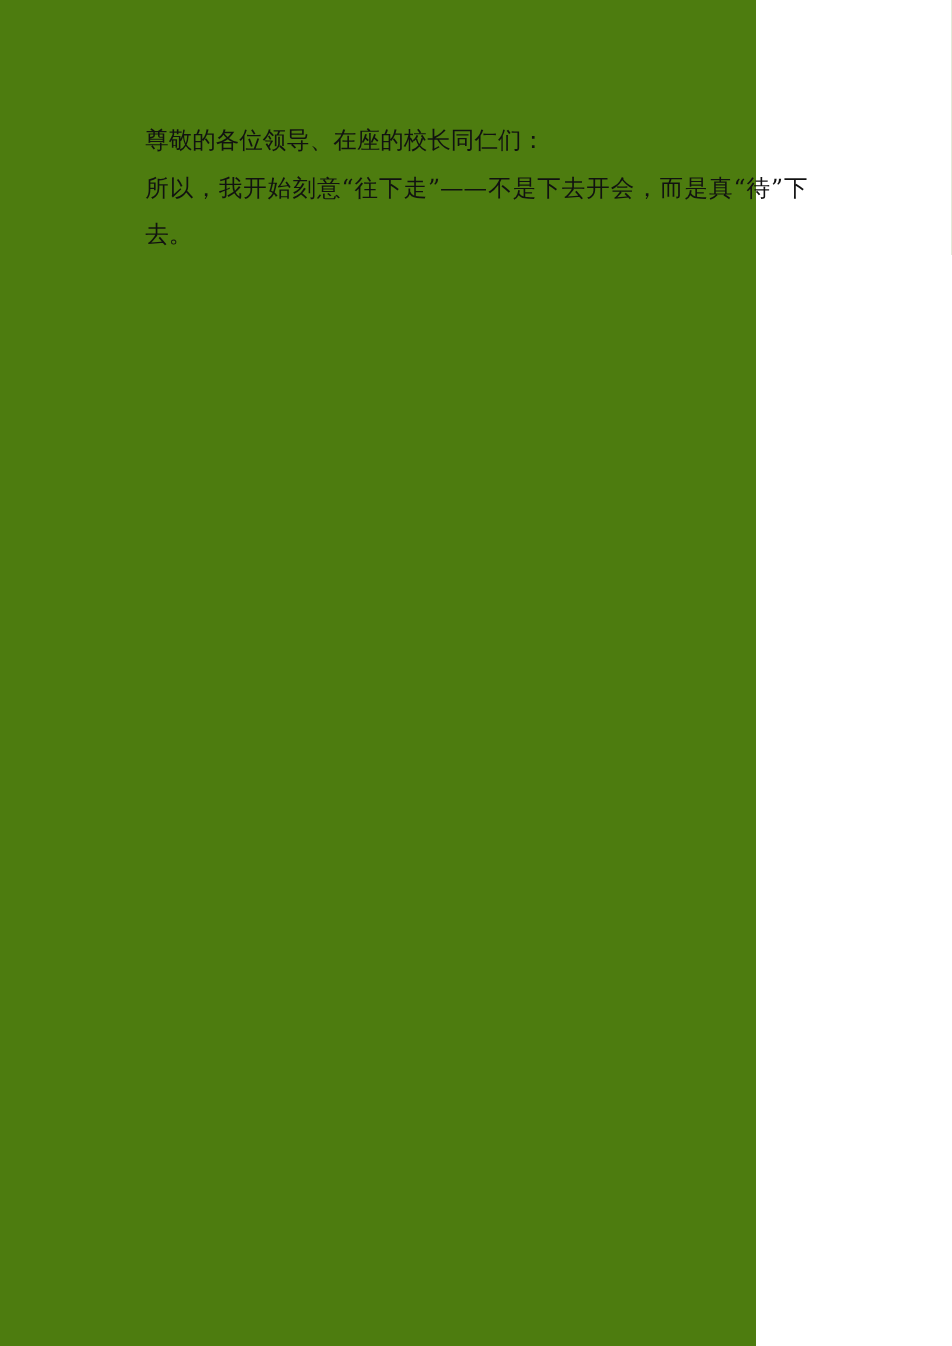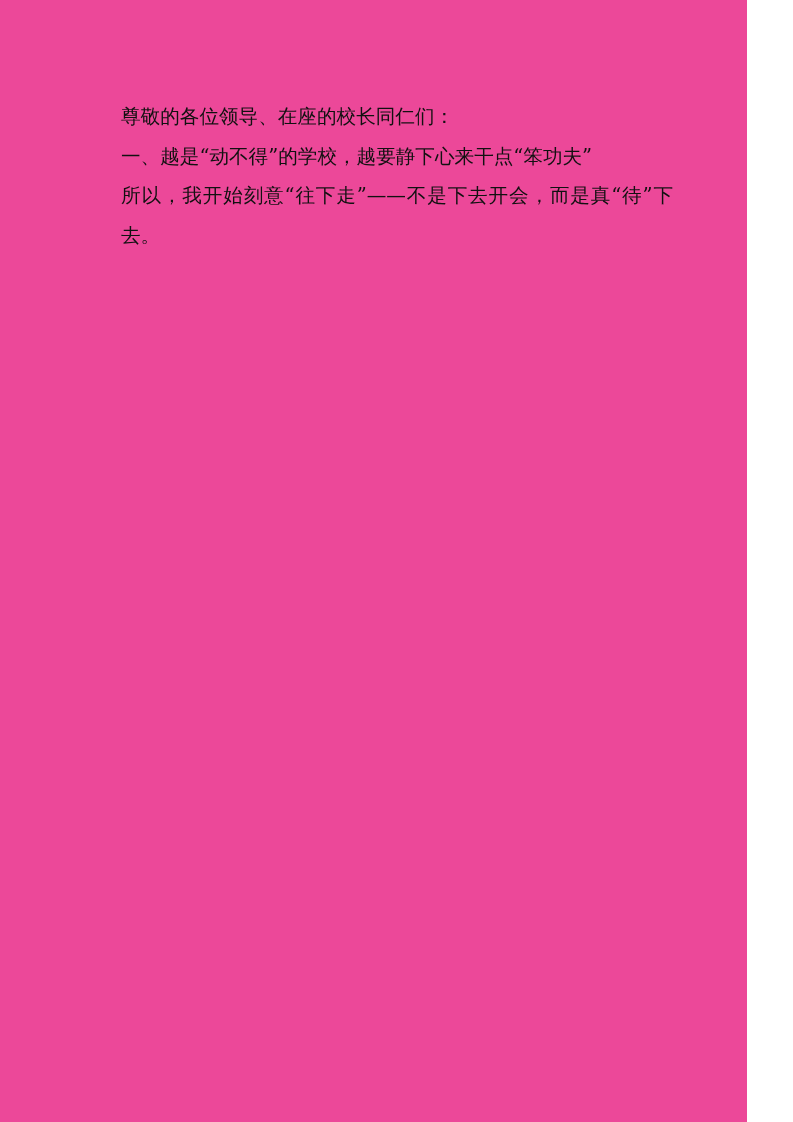--- a/index.html
+++ b/index.html
@@ -10,23 +10,23 @@
     body {
       width: 793px;
       height: 1122px;
       position: relative;
       overflow: hidden;
     }
     .page {
       position: absolute;
       left: 0;
       top: 0;
-      width: 747px;
+      width: 630px;
       height: 1122px;
-      background: #ec4899;
+      background: #4d7c0f;
     }
     .content {
       position: absolute;
       left: 121px;
       top: 97px;
       width: 552px;
       font-family: "DejaVu Serif", "Liberation Serif", serif;
       font-size: 19.6px;
       line-height: 39.7px;
       color: #111111;
@@ -38,16 +38,15 @@
       text-justify: inter-character;
       word-break: break-all;
     }
   </style>
 </head>
 <body>
 
 <div class="page">
   <div class="content">
     <p class="para">尊敬的各位领导、在座的校长同仁们：</p>
-    <p class="para">一、越是“动不得”的学校，越要静下心来干点“笨功夫”</p>
     <p class="para">所以，我开始刻意“往下走”——不是下去开会，而是真“待”下去。</p>
   </div>
 </div>
 
 </body></html>

